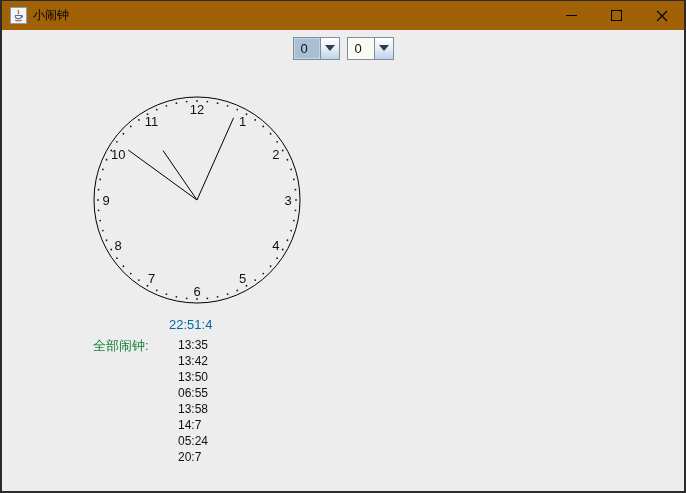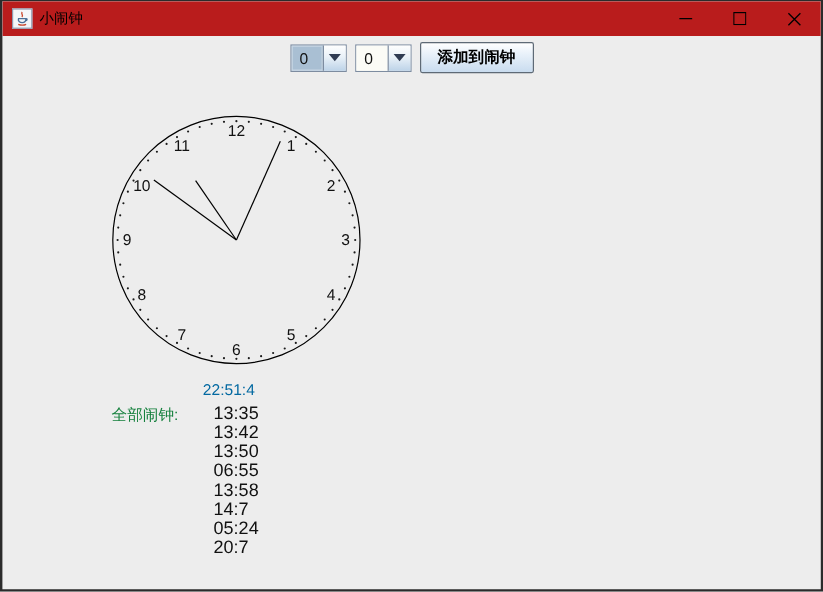--- a/index.html
+++ b/index.html
@@ -12,21 +12,21 @@
     position:relative;
     width:686px; height:493px;
     background:#EDEDED;
     border:2px solid #2b2b2b;
     border-top-width:1px;
     overflow:hidden;
   }
   
   .titlebar {
     height:29px;
-    background:#b91c1c;
+    background:#a16207;
     display:flex;
     align-items:center;
   }
   .title-icon {
     width:17px; height:17px;
     margin-left:8px;
     border:1px solid #8f9bb0;
     background:#f3f5f8;
     display:flex; align-items:center; justify-content:center;
   }
@@ -105,21 +105,21 @@
   }
   .alarms-label {
     position:absolute;
     left:91px; top:336px;
     font-size:13px;
     color:#15803d;
   }
   .alarm-list {
     position:absolute;
     left:176px; top:336px;
-    font-size:15px;
+    font-size:12px;
     color:#111;
     line-height:16px;
   }
 </style>
 </head>
 <body>
 
 <div class="window">
 
   <div class="titlebar">
@@ -155,21 +155,20 @@
       <div class="combo-arrow-btn">
           <span class="tri"></span>
         </div>
     </div>
     <div class="combo">
       <div class="combo-value">0</div>
       <div class="combo-arrow-btn">
           <span class="tri"></span>
         </div>
     </div>
-    <button class="swing-button">添加到闹钟</button>
   </div>
 
   <svg class="clock-svg" id="clock" width="212" height="212" viewBox="0 0 212 212">
     <circle cx="106" cy="106" r="103" fill="none" stroke="#000" stroke-width="1"></circle>
   <circle cx="106" cy="7" r="0.9" fill="#1a1a1a"></circle>
       <circle cx="116.3483178634977" cy="7.542332358540946" r="0.9" fill="#1a1a1a"></circle>
       <circle cx="126.58325739095817" cy="9.163387527353237" r="0.9" fill="#1a1a1a"></circle>
       <circle cx="136.5926824431198" cy="11.845404886779804" r="0.9" fill="#1a1a1a"></circle>
       <circle cx="146.2669276645042" cy="15.558999693382518" r="0.9" fill="#1a1a1a"></circle>
       <circle cx="155.5" cy="20.26348502534057" r="0.9" fill="#1a1a1a"></circle>

